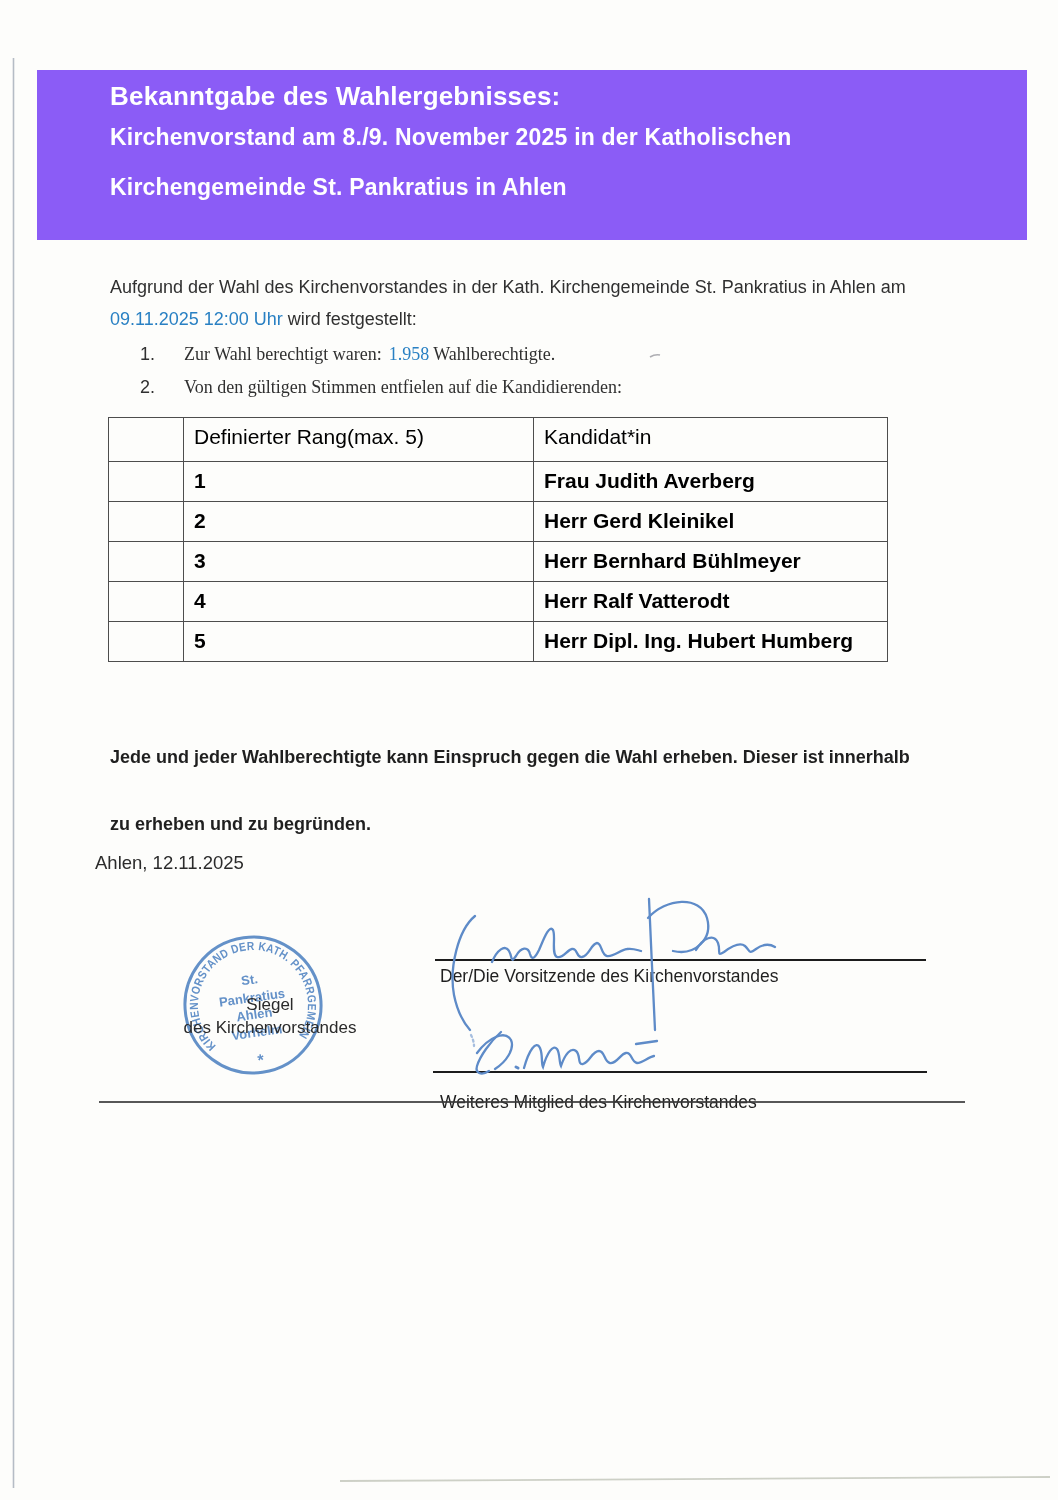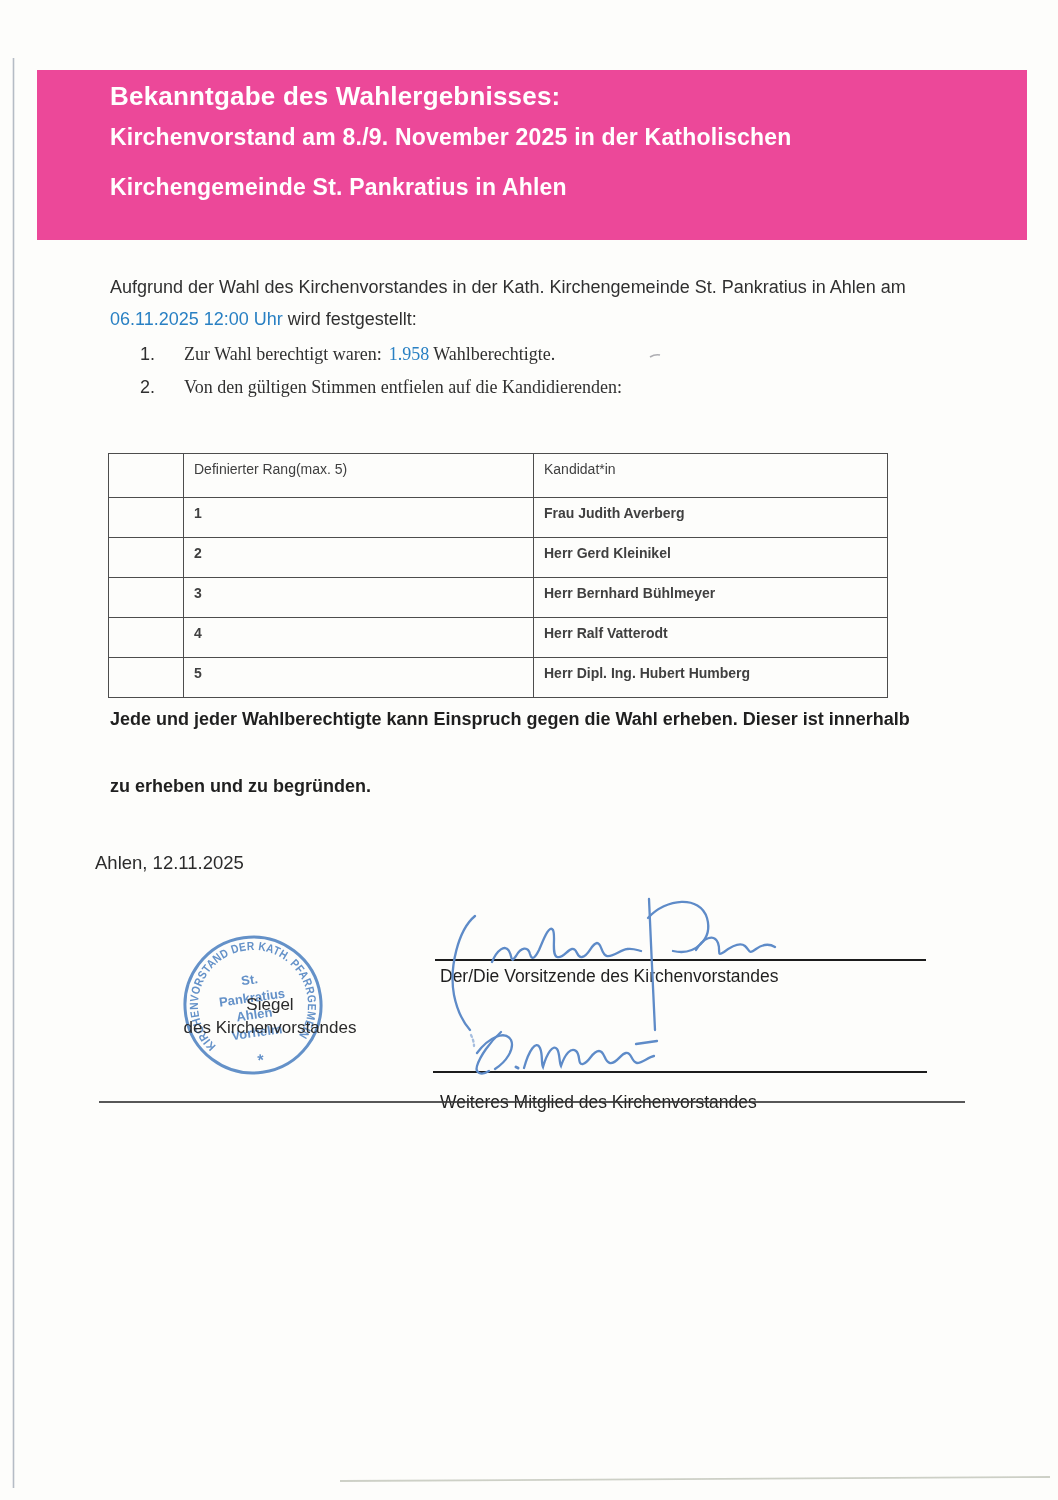--- a/index.html
+++ b/index.html
@@ -8,21 +8,21 @@
     background:#fdfdfb;
     font-family:"Liberation Sans","DejaVu Sans",sans-serif;
     color:#2e2e2e;
     overflow:hidden;
   }
   .page{position:absolute;inset:0;}
 
   
   .banner{
     position:absolute;left:37px;top:70px;width:990px;height:170px;
-    background:#ec4899;
+    background:#8b5cf6;
   }
   .banner .bl{
     position:absolute;left:73px;color:#ffffff;font-weight:700;
     white-space:nowrap;letter-spacing:.2px;
   }
   .bl1{top:11px;font-size:26px;}
   .bl2{top:54px;font-size:23px;}
   .bl3{top:104px;font-size:23px;}
 
   
@@ -36,36 +36,36 @@
   .li-num{position:absolute;left:140px;width:26px;}
   .li-text{position:absolute;left:184px;font-family:Liberation Serif, serif;}
   .li1{top:344px;}
   .li2{top:377px;}
   .gap-blue{margin-left:7px;}
 
   
   table.results{
     position:absolute;left:108px;top:417px;
     border-collapse:collapse;table-layout:fixed;width:779px;
-    font-size:14px;color:#404040;margin-top:36px;
+    font-size:21px;color:#000000;
   }
   table.results col.c1{width:75px;}
   table.results col.c2{width:350px;}
   table.results col.c3{width:354px;}
   table.results th,table.results td{
     border:1.6px solid #4d4d4d;
     vertical-align:top;text-align:left;
     padding:7px 10px;
   }
   table.results th{height:44px;font-weight:400;box-sizing:border-box;}
   table.results td{height:40px;font-weight:700;box-sizing:border-box;}
 
   
   .objection{
-    position:absolute;left:110px;top:703px;width:860px;
+    position:absolute;left:110px;top:741px;width:860px;
     font-size:18px;font-weight:700;line-height:33.5px;color:#1f1f1f;
   }
 
   .place-date{
     position:absolute;left:95px;top:852px;font-size:18.5px;color:#2b2b2b;
   }
 
   
   .sig-line{position:absolute;height:2px;background:#1c1c1c;}
   .sig-line1{left:435px;top:959px;width:491px;}
@@ -87,21 +87,21 @@
 <div class="page">
 
   <div class="banner">
     <div class="bl bl1">Bekanntgabe des Wahlergebnisses:</div>
     <div class="bl bl2">Kirchenvorstand am 8./9. November 2025 in der Katholischen</div>
     <div class="bl bl3">Kirchengemeinde St. Pankratius in Ahlen</div>
   </div>
 
   <div class="intro">
     <span>Aufgrund der Wahl des Kirchenvorstandes in der Kath. Kirchengemeinde St. Pankratius in Ahlen am</span><br>
-    <span class="blue">06.11.2025 12:00 Uhr</span><span> wird festgestellt:</span>
+    <span class="blue">09.11.2025 12:00 Uhr</span><span> wird festgestellt:</span>
   </div>
 
   <div class="list-item li1">
     <span class="li-num">1.</span>
     <span class="li-text">
       <span>Zur Wahl berechtigt waren:</span><span class="blue gap-blue">1.958</span><span> Wahlberechtigte.</span>
     </span>
   </div>
   <div class="list-item li2">
     <span class="li-num">2.</span>

